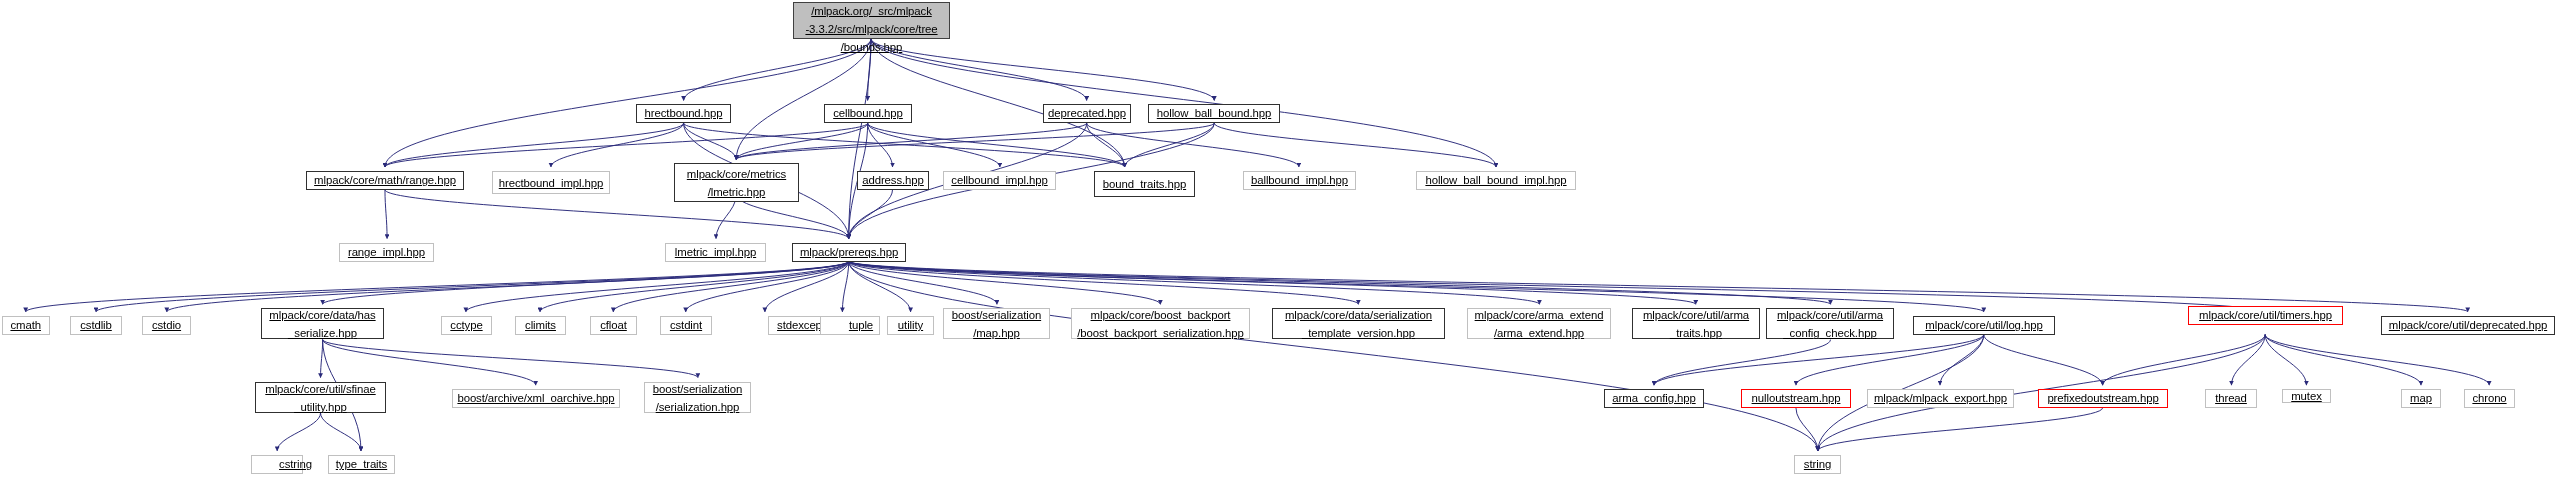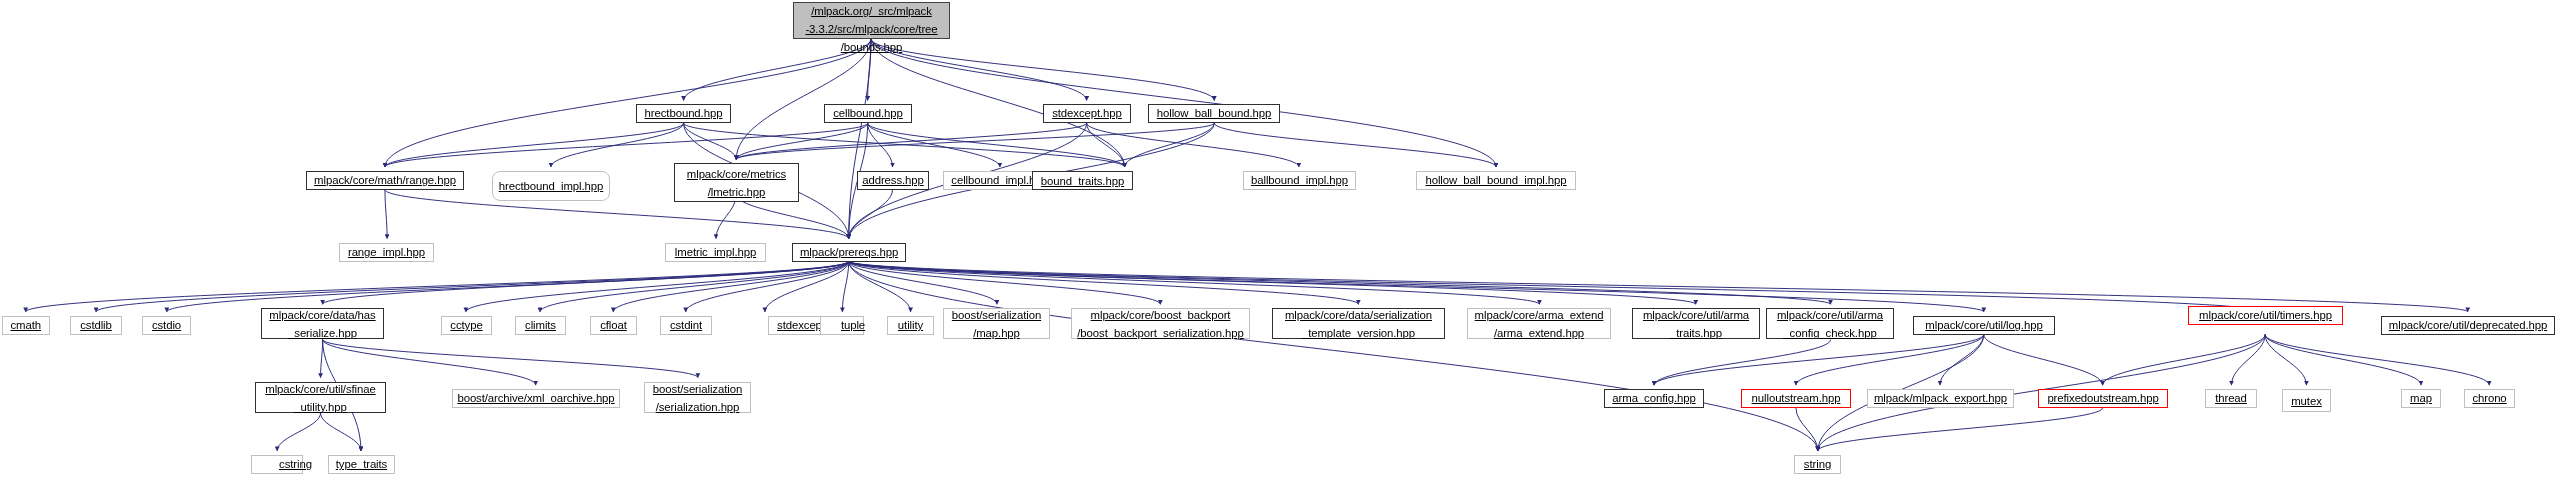--- a/index.html
+++ b/index.html
@@ -135,45 +135,45 @@
       <path d="M2132,484 C2132,503.6 2158,514.8 2158,535" fill="none" stroke="#2a2a7a" stroke-width="1.15" marker-end="url(#arrow)"></path>
       <path d="M2496,484 C2496,503.6 2158,514.8 2158,535" fill="none" stroke="#2a2a7a" stroke-width="1.15" marker-end="url(#arrow)"></path>
     </svg>
   <div id="nodes-layer">
       <div class="node root" style="left: 793px; top: 1.7px; width: 157px; height: 37px;">/var/www/mlpack.ratml.org
 /mlpack.org/_src/mlpack
 -3.3.2/src/mlpack/core/tree
 /bounds.hpp</div>
       <div class="node strong" style="left: 636px; top: 104px; width: 95px; height: 18.5px;">hrectbound.hpp</div>
       <div class="node strong" style="left: 824px; top: 104px; width: 88px; height: 18.5px;">cellbound.hpp</div>
-      <div class="node strong" style="left: 1043px; top: 104px; width: 88px; height: 18.5px;">stdexcept.hpp</div>
+      <div class="node strong" style="left: 1043px; top: 104px; width: 88px; height: 18.5px;">deprecated.hpp</div>
       <div class="node strong" style="left: 1148px; top: 104px; width: 132px; height: 18.5px;">hollow_ball_bound.hpp</div>
       <div class="node strong" style="left: 306px; top: 171px; width: 158px; height: 18.5px;">mlpack/core/math/range.hpp</div>
-      <div class="node" style="left: 492px; top: 171px; width: 118px; height: 30px; border-radius: 8px;">hrectbound_impl.hpp</div>
+      <div class="node" style="left: 492px; top: 171px; width: 118px; height: 23px;">hrectbound_impl.hpp</div>
       <div class="node strong" style="left: 674px; top: 163px; width: 125px; height: 39px;">mlpack/core/metrics
 /lmetric.hpp</div>
       <div class="node strong" style="left: 857px; top: 171px; width: 72px; height: 18.5px;">address.hpp</div>
       <div class="node" style="left: 943px; top: 171px; width: 113px; height: 18.5px;">cellbound_impl.hpp</div>
-      <div class="node strong" style="left: 1032px; top: 171px; width: 101px; height: 19px;">bound_traits.hpp</div>
+      <div class="node strong" style="left: 1094px; top: 171px; width: 101px; height: 26px;">bound_traits.hpp</div>
       <div class="node" style="left: 1243px; top: 171px; width: 113px; height: 18.5px;">ballbound_impl.hpp</div>
       <div class="node" style="left: 1416px; top: 171px; width: 160px; height: 18.5px;">hollow_ball_bound_impl.hpp</div>
       <div class="node" style="left: 339px; top: 243px; width: 95px; height: 18.5px;">range_impl.hpp</div>
       <div class="node" style="left: 665px; top: 243px; width: 101px; height: 18.5px;">lmetric_impl.hpp</div>
       <div class="node strong" style="left: 792px; top: 243px; width: 114px; height: 18.5px;">mlpack/prereqs.hpp</div>
       <div class="node" style="left: 1.7px; top: 316px; width: 48px; height: 18.5px;">cmath</div>
       <div class="node" style="left: 70px; top: 316px; width: 52px; height: 18.5px;">cstdlib</div>
       <div class="node" style="left: 142px; top: 316px; width: 49px; height: 18.5px;">cstdio</div>
       <div class="node strong" style="left: 261px; top: 308px; width: 123px; height: 31px;">mlpack/core/data/has
 _serialize.hpp</div>
       <div class="node" style="left: 441px; top: 316px; width: 51px; height: 18.5px;">cctype</div>
       <div class="node" style="left: 515px; top: 316px; width: 51px; height: 18.5px;">climits</div>
       <div class="node" style="left: 590px; top: 316px; width: 47px; height: 18.5px;">cfloat</div>
       <div class="node" style="left: 660px; top: 316px; width: 52px; height: 18.5px;">cstdint</div>
       <div class="node" style="left: 732px; top: 316px; width: 66px; height: 18.5px; margin-left: 36px;">stdexcept</div>
-      <div class="node" style="left: 820px; top: 316px; width: 44px; height: 18.5px; padding-left: 22px;">tuple</div>
+      <div class="node" style="left: 820px; top: 316px; width: 60px; height: 18.5px; padding-left: 22px;">tuple</div>
       <div class="node" style="left: 887px; top: 316px; width: 47px; height: 18.5px;">utility</div>
       <div class="node" style="left: 943px; top: 308px; width: 107px; height: 31px;">boost/serialization
 /map.hpp</div>
       <div class="node" style="left: 1071px; top: 308px; width: 179px; height: 31px;">mlpack/core/boost_backport
 /boost_backport_serialization.hpp</div>
       <div class="node strong" style="left: 1272px; top: 308px; width: 173px; height: 31px;">mlpack/core/data/serialization
 _template_version.hpp</div>
       <div class="node" style="left: 1467px; top: 308px; width: 144px; height: 31px; text-align: center;">mlpack/core/arma_extend
 /arma_extend.hpp</div>
       <div class="node strong" style="left: 1632px; top: 308px; width: 128px; height: 31px;">mlpack/core/util/arma
@@ -186,21 +186,21 @@
       <div class="node strong" style="left: 255px; top: 382px; width: 131px; height: 31px;">mlpack/core/util/sfinae
 _utility.hpp</div>
       <div class="node" style="left: 452px; top: 389px; width: 168px; height: 18.5px;">boost/archive/xml_oarchive.hpp</div>
       <div class="node" style="left: 644px; top: 382px; width: 107px; height: 31px;">boost/serialization
 /serialization.hpp</div>
       <div class="node strong" style="left: 1604px; top: 389px; width: 100px; height: 18.5px;">arma_config.hpp</div>
       <div class="node redbox" style="left: 1741px; top: 389px; width: 110px; height: 18.5px;">nulloutstream.hpp</div>
       <div class="node" style="left: 1867px; top: 389px; width: 147px; height: 18.5px;">mlpack/mlpack_export.hpp</div>
       <div class="node redbox" style="left: 2038px; top: 389px; width: 130px; height: 18.5px;">prefixedoutstream.hpp</div>
       <div class="node" style="left: 2205px; top: 389px; width: 52px; height: 18.5px;">thread</div>
-      <div class="node" style="left: 2282px; top: 389px; width: 49px; height: 23px;">mutex</div>
+      <div class="node" style="left: 2282px; top: 389px; width: 49px; height: 14px;">mutex</div>
       <div class="node" style="left: 2401px; top: 389px; width: 40px; height: 18.5px;">map</div>
       <div class="node" style="left: 2464px; top: 389px; width: 51px; height: 18.5px;">chrono</div>
       <div class="node" style="left: 251px; top: 455px; width: 52px; height: 18.5px; padding-left: 37px;">cstring</div>
       <div class="node" style="left: 328px; top: 455px; width: 67px; height: 18.5px;">type_traits</div>
       <div class="node" style="left: 1794px; top: 455px; width: 47px; height: 18.5px;">string</div>
     </div>
 </div>
 
 
 </body></html>

